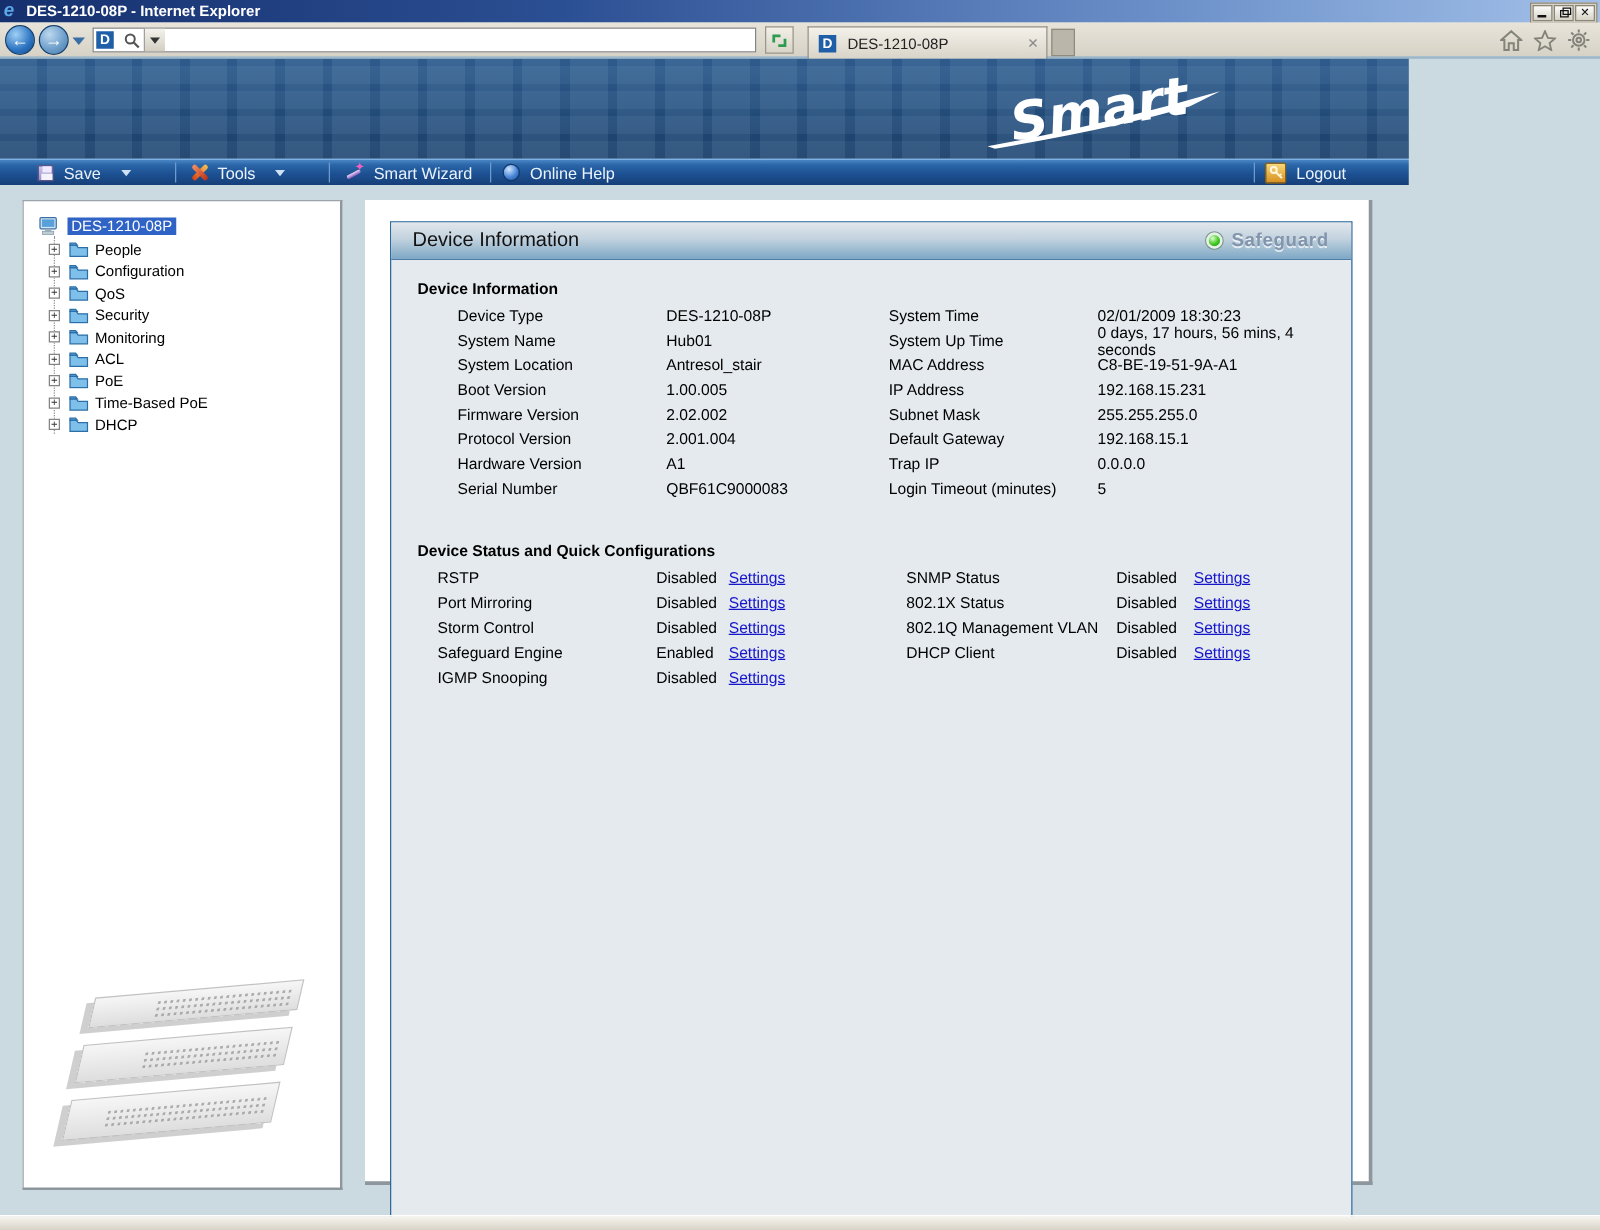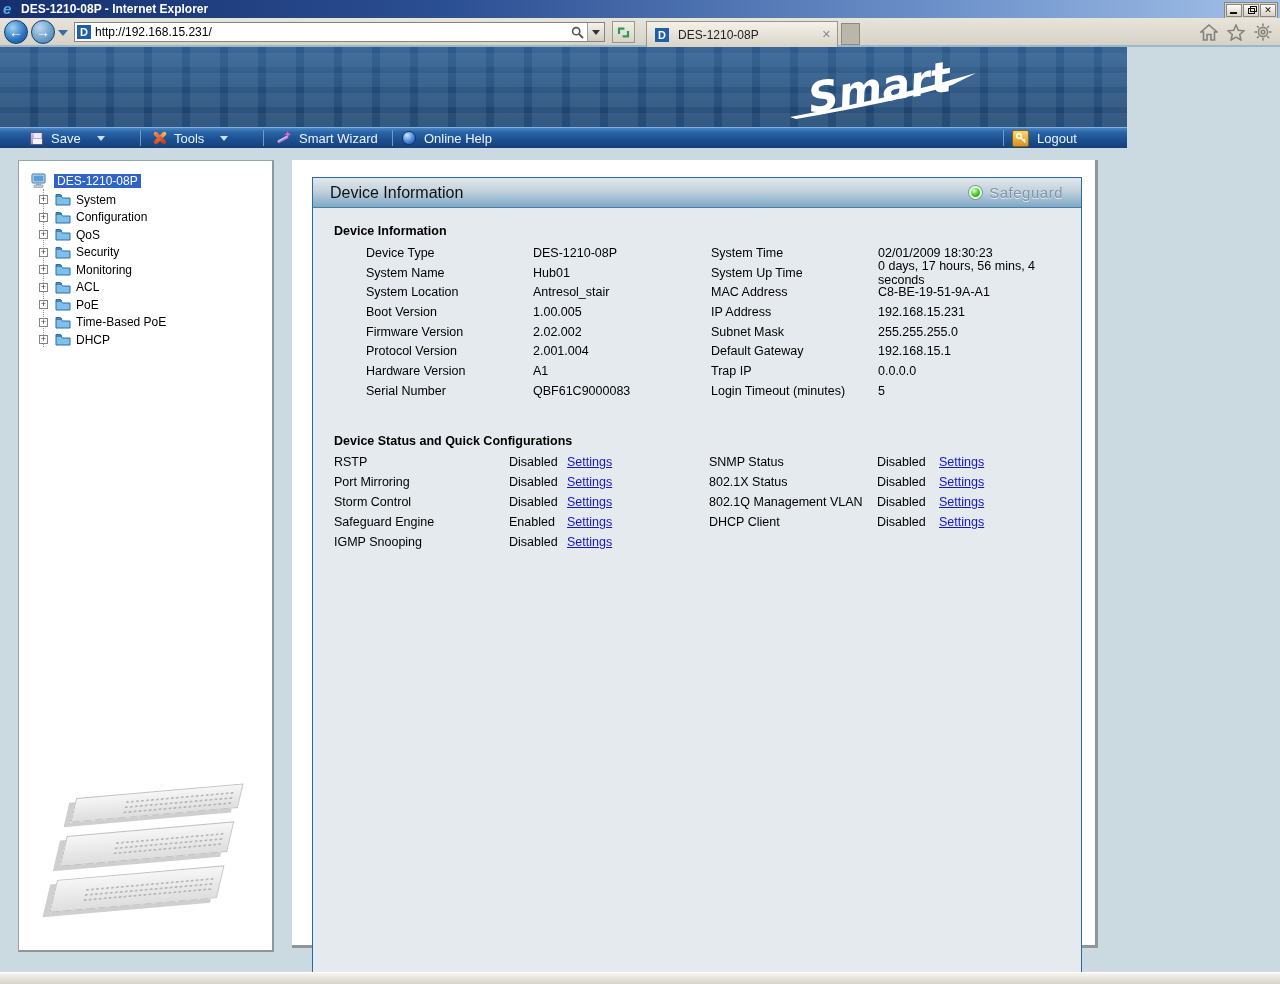--- a/index.html
+++ b/index.html
@@ -113,28 +113,28 @@
     border-right:3px solid #8c969c; border-bottom:3px solid #8c969c; }
   .panel { position:absolute; left:20px; top:17px; width:770px; height:961px;
     border:1px solid #2c6a9e; background:#e5eaee; }
   .panel-header { height:30px; background:linear-gradient(180deg,#e2e7ec 0%,#c2d2de 45%,#7ea8c6 100%);
     border-bottom:1px solid #4d7ea6; display:flex; align-items:center; }
   .panel-title { font-size:16px; color:#111; padding-left:17px; flex:1; }
   .safeguard { display:flex; align-items:center; gap:7px; padding-right:18px; }
   .sg-dot { width:13px; height:13px; border-radius:50%;
     background:radial-gradient(circle at 35% 30%,#d8ffd0,#42c81e 55%,#188a10);
     border:2px solid #e6efe8; box-shadow:0 0 0 1px #7a9a86; }
-  .sg-text { font-size:15px; font-weight:normal; color:#8295ad; letter-spacing:.5px;
+  .sg-text { font-size:15px; font-weight:bold; color:#8295ad; letter-spacing:.5px;
     text-shadow:0 1px 0 rgba(255,255,255,.7); }
   .panel-body { padding:16px 0 0 21px; font-size:12.5px; color:#000; }
   .section-title { font-weight:bold; font-size:12.5px; }
   .info-grid { display:grid; grid-template-columns:167px 178px 167px auto; grid-auto-rows:19.7px;
     align-items:center; margin-top:5px;margin-left:32px; }
   .status-grid { display:grid; grid-template-columns:175px 58px 142px 168px 62px auto; grid-auto-rows:19.8px;
-    align-items:center; margin-top:5px; }
+    align-items:center; margin-top:5px;margin-left:16px; }
   .status-title { margin-top:33px; }
   .cell-link { color:#1515cc; text-decoration:underline; cursor:pointer; }
 
   
   .statusbar { position:absolute; left:0; top:972px; width:1280px; height:12px;
     background:linear-gradient(#f7f5ef,#d7d3c8); border-top:1px solid #fff; }
 
   svg { display:block; }
 </style>
 </head>
@@ -156,21 +156,20 @@
       <div class="win-btn">✕</div>
     </div>
   </div>
 
   <div class="toolbar">
     <div class="navbtn" style="left:4px;">←</div>
     <div class="navbtn fwd" style="left:31px;">→</div>
     <div class="nav-chevron"></div>
     <div class="addressbar">
       <span class="favicon">D</span>
-      <span class="url-text">http://192.168.15.231/</span>
       <span class="addr-search">
         <svg width="13" height="13" viewBox="0 0 13 13">
             <circle cx="5.2" cy="5.2" r="3.6" fill="none" stroke="#555" stroke-width="1.6"></circle>
             <line x1="8" y1="8" x2="12" y2="12" stroke="#555" stroke-width="1.8"></line>
           </svg>
       </span>
       <span class="addr-drop">
           <span class="tri-down"></span>
         </span>
     </div>
@@ -279,21 +278,21 @@
       </div>
 
       <div class="tree-item">
         <span class="plusbox">+</span>
         <span class="f-ico">
             <svg width="16" height="13" viewBox="0 0 16 13">
               <path d="M1 3 L6 3 L7.5 5 L15 5 L15 12 L1 12 Z" fill="#7fc0ea" stroke="#2b6ea8"></path>
               <path d="M1 3 L1 1.5 L5.5 1.5 L6.8 3 Z" fill="#5aa0d8" stroke="#2b6ea8"></path>
             </svg>
           </span>
-        <span>System</span>
+        <span>People</span>
       </div>
       <div class="tree-item">
         <span class="plusbox">+</span>
         <span class="f-ico">
             <svg width="16" height="13" viewBox="0 0 16 13">
               <path d="M1 3 L6 3 L7.5 5 L15 5 L15 12 L1 12 Z" fill="#7fc0ea" stroke="#2b6ea8"></path>
               <path d="M1 3 L1 1.5 L5.5 1.5 L6.8 3 Z" fill="#5aa0d8" stroke="#2b6ea8"></path>
             </svg>
           </span>
         <span>Configuration</span>

